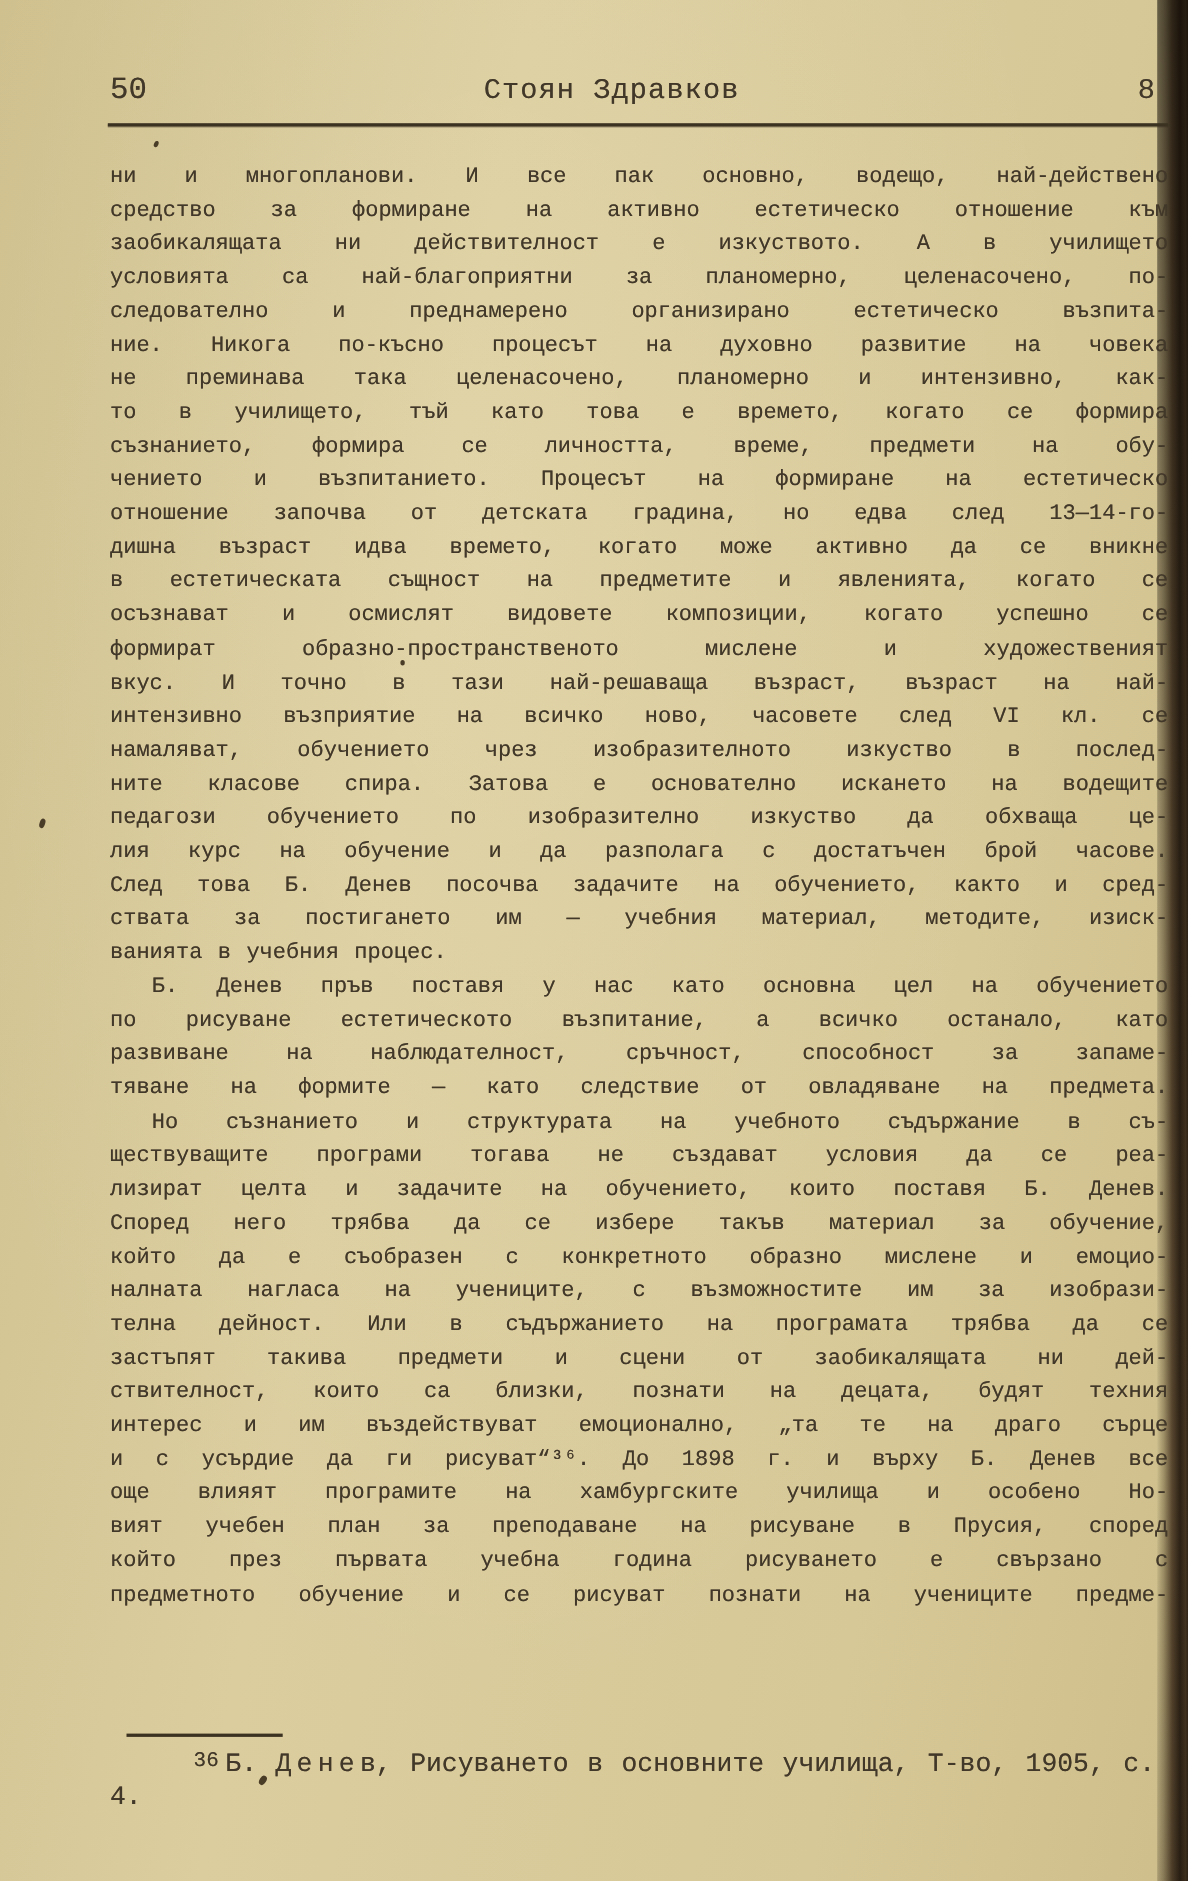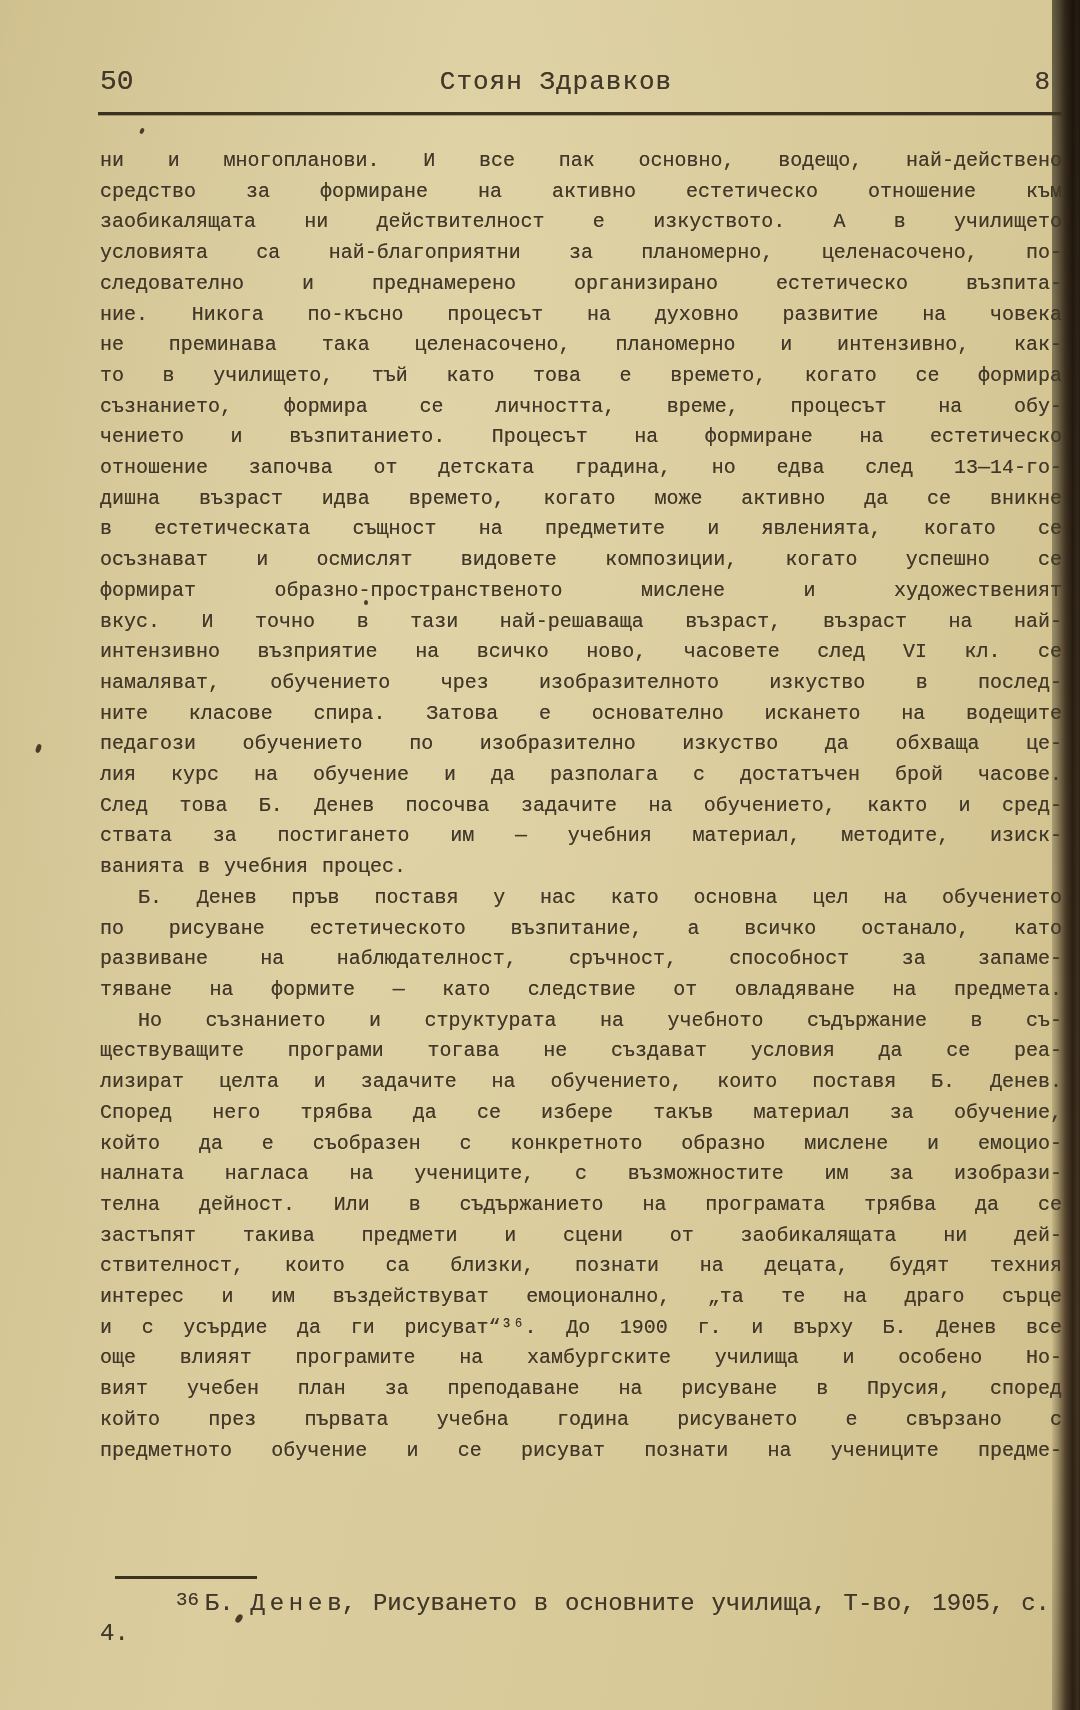--- a/index.html
+++ b/index.html
@@ -126,21 +126,21 @@
 
   <main class="body-text" id="body-text">
       <div class="line">ни и многопланови. И все пак основно, водещо, най-действено</div>
       <div class="line">средство за формиране на активно естетическо отношение към</div>
       <div class="line">заобикалящата ни действителност е изкуството. А в училището</div>
       <div class="line">условията са най-благоприятни за планомерно, целенасочено, по-</div>
       <div class="line">следователно и преднамерено организирано естетическо възпита-</div>
       <div class="line">ние. Никога по-късно процесът на духовно развитие на човека</div>
       <div class="line">не преминава така целенасочено, планомерно и интензивно, как-</div>
       <div class="line">то в училището, тъй като това е времето, когато се формира</div>
-      <div class="line">съзнанието, формира се личността, време, процесът на обу-</div>
+      <div class="line">съзнанието, формира се личността, време, предмети на обу-</div>
       <div class="line">чението и възпитанието. Процесът на формиране на естетическо</div>
       <div class="line">отношение започва от детската градина, но едва след 13—14-го-</div>
       <div class="line">дишна възраст идва времето, когато може активно да се вникне</div>
       <div class="line">в естетическата същност на предметите и явленията, когато се</div>
       <div class="line">осъзнават и осмислят видовете композиции, когато успешно се</div>
       <div class="line">формират образно-пространственото мислене и художественият</div>
       <div class="line">вкус. И точно в тази най-решаваща възраст, възраст на най-</div>
       <div class="line">интензивно възприятие на всичко ново, часовете след VI кл. се</div>
       <div class="line">намаляват, обучението чрез изобразителното изкуство в послед-</div>
       <div class="line">ните класове спира. Затова е основателно искането на водещите</div>
@@ -156,21 +156,21 @@
       <div class="line indent">Но съзнанието и структурата на учебното съдържание в съ-</div>
       <div class="line">ществуващите програми тогава не създават условия да се реа-</div>
       <div class="line">лизират целта и задачите на обучението, които поставя Б. Денев.</div>
       <div class="line">Според него трябва да се избере такъв материал за обучение,</div>
       <div class="line">който да е съобразен с конкретното образно мислене и емоцио-</div>
       <div class="line">налната нагласа на учениците, с възможностите им за изобрази-</div>
       <div class="line">телна дейност. Или в съдържанието на програмата трябва да се</div>
       <div class="line">застъпят такива предмети и сцени от заобикалящата ни дей-</div>
       <div class="line">ствителност, които са близки, познати на децата, будят техния</div>
       <div class="line">интерес и им въздействуват емоционално, „та те на драго сърце</div>
-      <div class="line">и с усърдие да ги рисуват“³⁶. До 1900 г. и върху Б. Денев все</div>
+      <div class="line">и с усърдие да ги рисуват“³⁶. До 1898 г. и върху Б. Денев все</div>
       <div class="line">още влияят програмите на хамбургските училища и особено Но-</div>
       <div class="line">вият учебен план за преподаване на рисуване в Прусия, според</div>
       <div class="line">който през първата учебна година рисуването е свързано с</div>
       <div class="line">предметното обучение и се рисуват познати на учениците предме-</div>
     </main>
 
   <div class="footnote-rule"></div>
 
   <div class="footnote">
     <span class="fn-marker">36</span><span>Б. Д е н е в, Рисуването в основните училища, Т-во, 1905, с. 4.</span>

